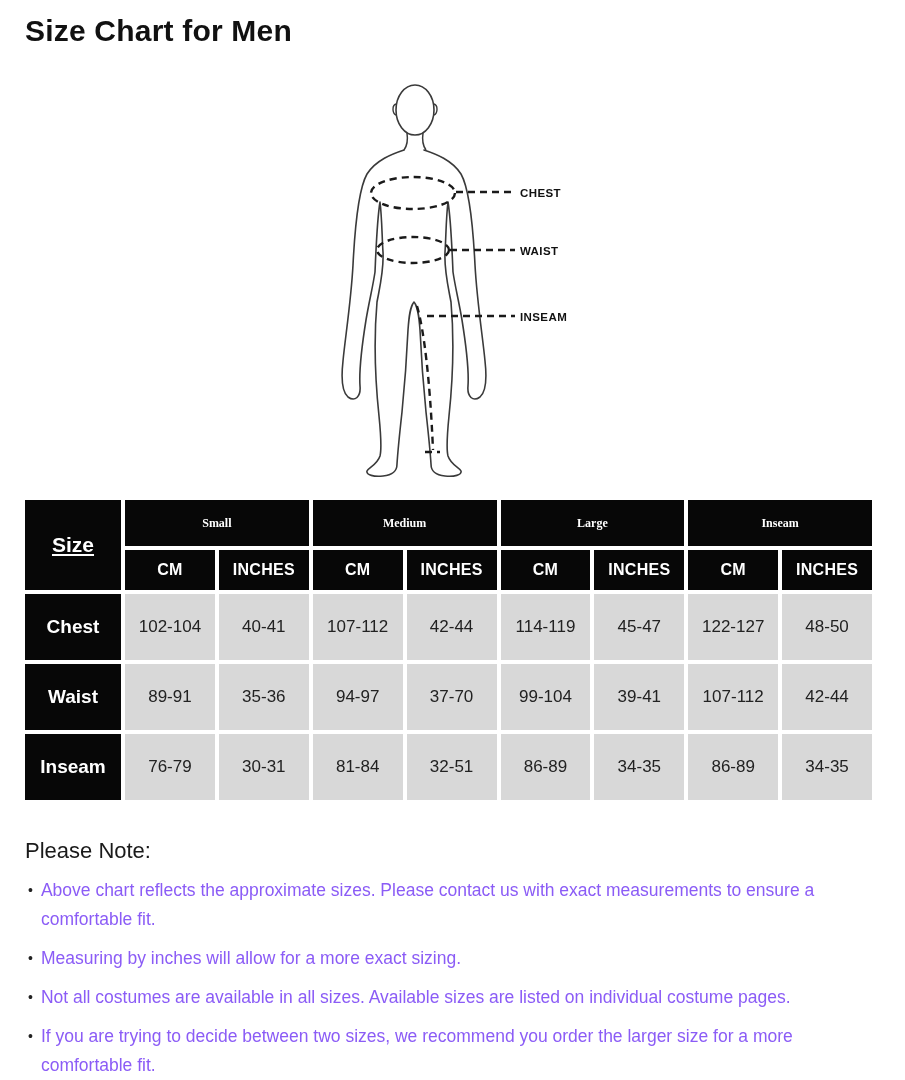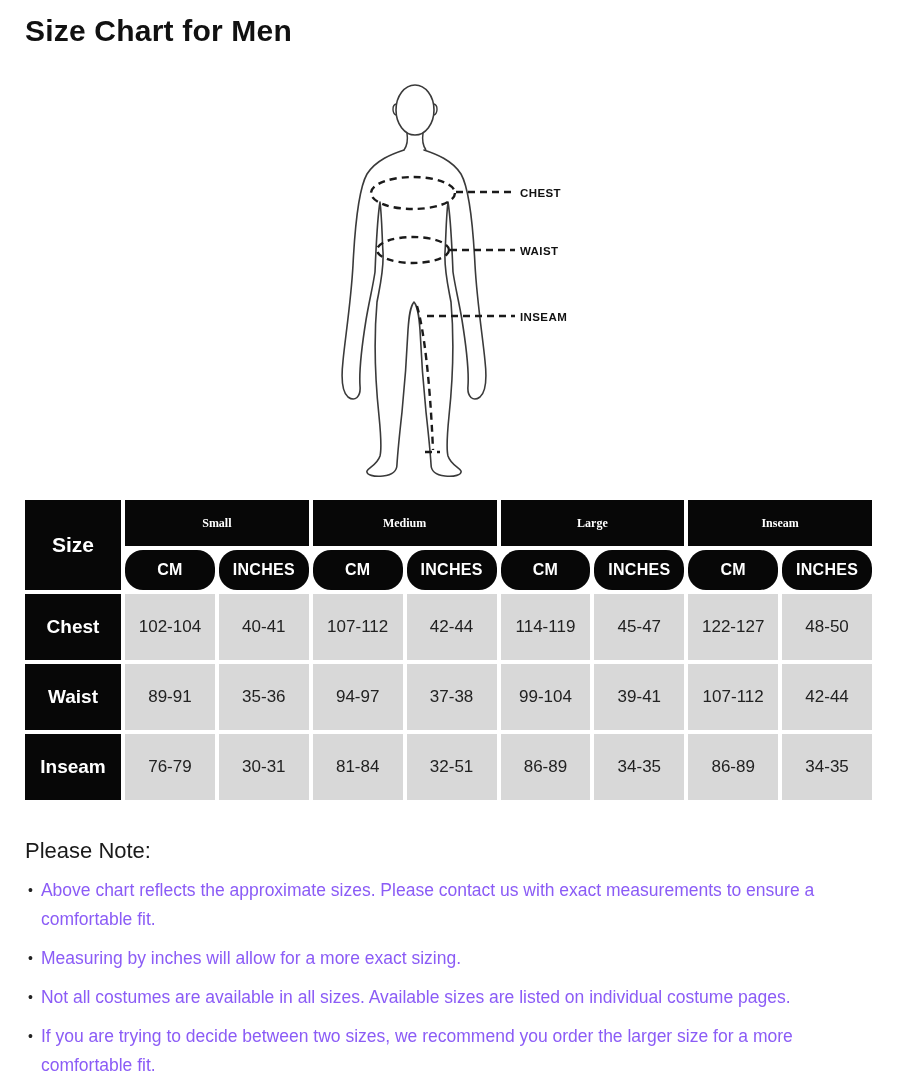--- a/index.html
+++ b/index.html
@@ -35,23 +35,23 @@
   table.size-chart col.col-size { width: 96px; }
   table.size-chart th, table.size-chart td {
     text-align: center;
     vertical-align: middle;
     padding: 0;
   }
   th.hdr {
     background: #070707; color: #ffffff;
     font-weight: 700;
   }
-  th.corner { font-size: 21px; }
+  th.corner { font-size: 21px; text-decoration: underline; }
   th.group { font-size: 12px; height: 46px; font-family: Liberation Serif, serif; }
-  th.unit  { font-size: 16px; height: 40px; letter-spacing: 0.3px; border-radius: 18px; }
+  th.unit  { font-size: 16px; height: 40px; letter-spacing: 0.3px; }
   th.rowlabel { background: #070707; color: #fff; font-size: 19px; height: 66px; font-weight: 700; }
   td.val {
     background: #d8d8d8; color: #222;
     font-size: 17px; height: 66px;
   }
 
   .notes { margin-top: 34px; }
   .notes-heading { font-size: 22px; font-weight: 400; color: #1a1a1a; margin: 0 0 12px 0; }
   ul.notes-list { list-style: none; margin: 0; padding: 0 0 0 3px; }
   ul.notes-list li { display: flex; margin: 0 0 10px 0; }
@@ -169,21 +169,21 @@
         <td class="val">114-119</td>
         <td class="val">45-47</td>
         <td class="val">122-127</td>
         <td class="val">48-50</td>
       </tr>
       <tr>
         <th class="rowlabel">Waist</th>
         <td class="val">89-91</td>
         <td class="val">35-36</td>
         <td class="val">94-97</td>
-        <td class="val">37-38</td>
+        <td class="val">37-70</td>
         <td class="val">99-104</td>
         <td class="val">39-41</td>
         <td class="val">107-112</td>
         <td class="val">42-44</td>
       </tr>
       <tr>
         <th class="rowlabel">Inseam</th>
         <td class="val">76-79</td>
         <td class="val">30-31</td>
         <td class="val">81-84</td>

